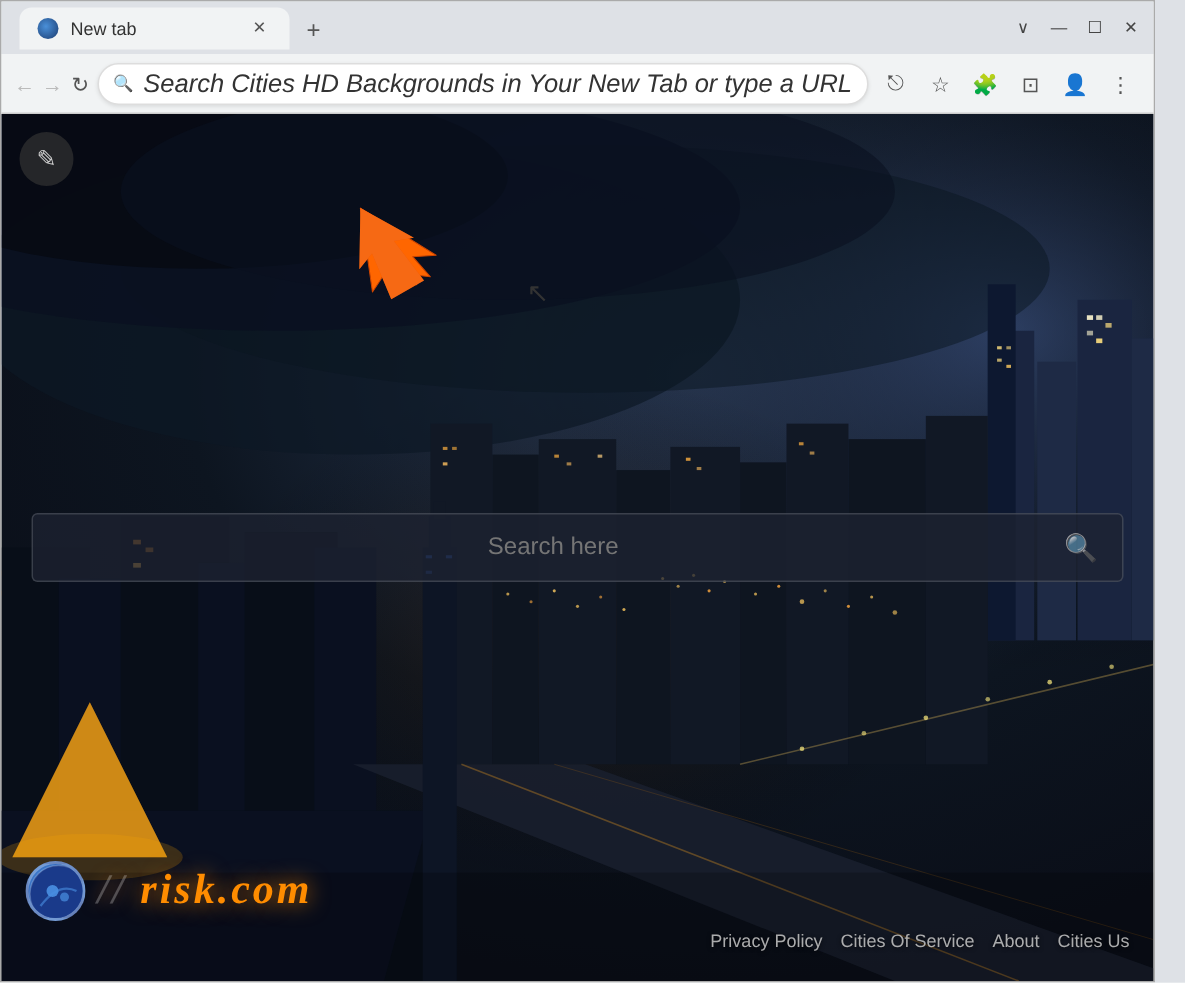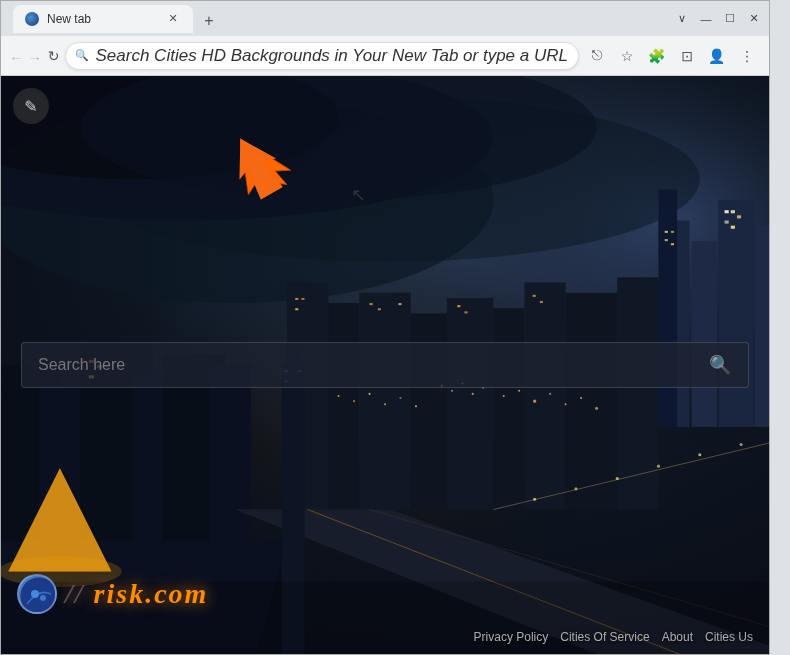--- a/index.html
+++ b/index.html
@@ -245,20 +245,21 @@
       gap: 10px;
       border: 1px solid rgba(255,255,255,0.15);
     }
     .search-input-text {
       flex: 1;
       font-size: 16px;
       color: rgba(255,255,255,0.5);
       background: transparent;
       border: none;
       outline: none;
+      text-align: center;
     }
     .search-icon-btn {
       color: rgba(255,255,255,0.7);
       font-size: 18px;
       cursor: pointer;
     }
 
     
     .logo-area {
       position: absolute;
@@ -294,21 +295,21 @@
       text-shadow: 0 0 10px rgba(255,150,50,0.5);
     }
     .logo-text-orange {
       color: #ff8c00;
       text-shadow: 0 0 15px rgba(255,140,0,0.8);
     }
 
     
     .footer-links {
       position: absolute;
-      bottom: 10px;
+      bottom: 20px;
       right: 16px;
       display: flex;
       gap: 12px;
       z-index: 10;
       align-items: center;
     }
     .footer-link {
       font-size: 12px;
       color: rgba(200,200,200,0.85);
       cursor: pointer;

